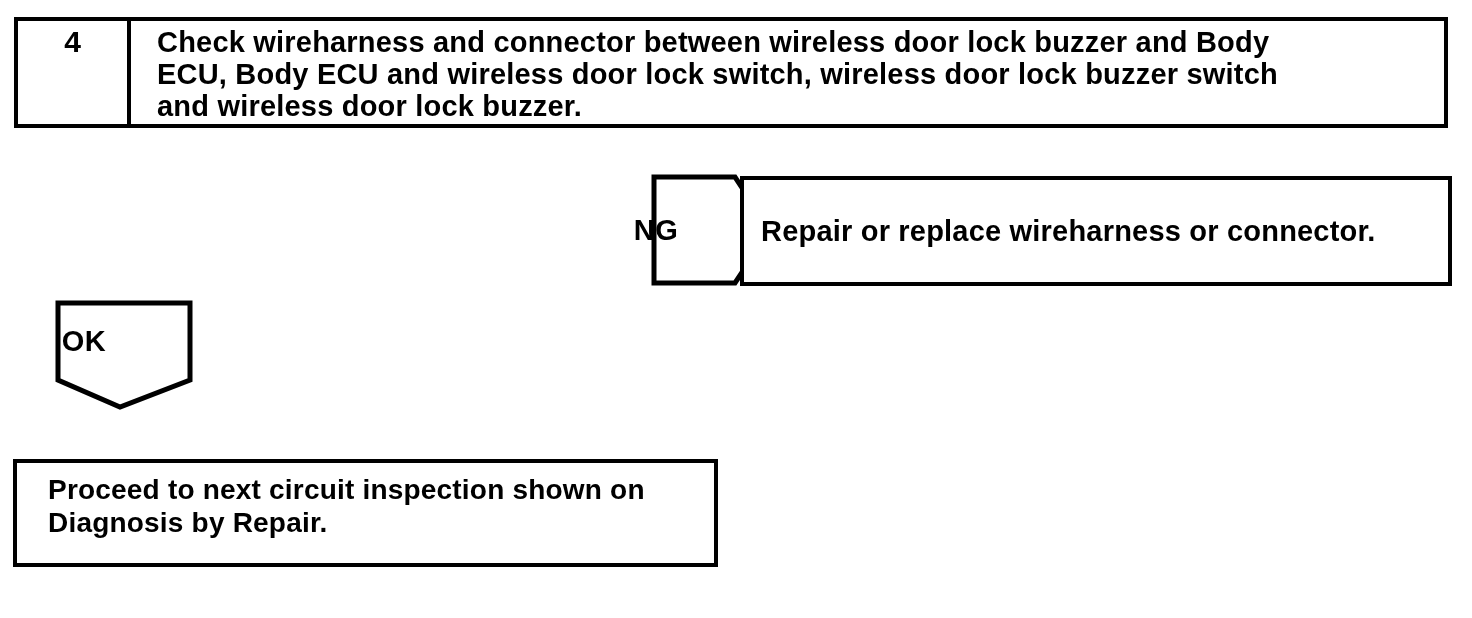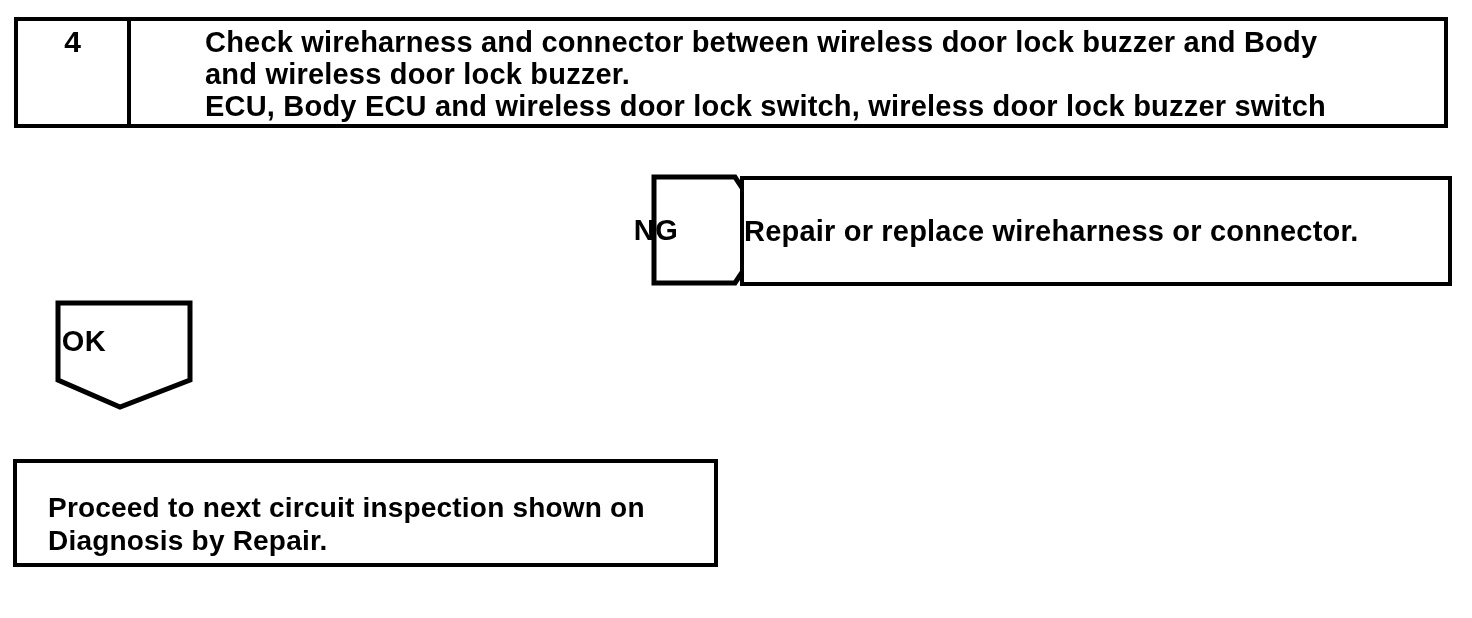--- a/index.html
+++ b/index.html
@@ -34,21 +34,20 @@
     padding-top: 5px;
     font-size: 30px;
     line-height: 32px;
   }
   .step-text-cell {
     flex: 1;
     padding: 5px 8px 0 26px;
     font-size: 29px;
     line-height: 32px;
     letter-spacing: 0.2px;
-    margin-left: 48px;
   }
   .step-text-cell span { display: block; white-space: nowrap; }
 
   
   .pent { position: absolute; padding-left: 40px; }
   .pent svg { display: block; }
   .pent .pent-label {
     position: absolute;
     display: flex;
     align-items: center;
@@ -67,41 +66,42 @@
     border: 4px solid #000;
     background: #fff;
     font-size: 29px;
     letter-spacing: 0.2px;
   }
   .ng-action-box {
     left: 740px; top: 176px;
     width: 712px; height: 110px;
     display: flex;
     align-items: center;
+    padding-left: 17px;
   }
   .ok-action-box {
     left: 13px; top: 459px;
     width: 705px; height: 108px;
-    padding: 28px 8px 0 31px;
+    padding: 10px 8px 0 31px;
     font-size: 28px;
     line-height: 33px;
   }
   .ok-action-box span { display: block; white-space: nowrap; }
 </style>
 </head>
 <body>
 
 <div class="canvas">
 
   <div class="step-table">
     <div class="step-num-cell">4</div>
     <div class="step-text-cell">
       <span>Check wireharness and connector between wireless door lock buzzer and Body</span>
+      <span>ECU, Body ECU and wireless door lock switch, wireless door lock buzzer switch</span>
       <span>and wireless door lock buzzer.</span>
-      <span>ECU, Body ECU and wireless door lock switch, wireless door lock buzzer switch</span>
     </div>
   </div>
 
   <div class="pent pent-ng">
     <svg width="122" height="112" viewBox="0 0 122 112">
       <polygon points="3,3 84,3 119,56 84,109 3,109" fill="#ffffff" stroke="#000000" stroke-width="5" stroke-linejoin="miter"></polygon>
     </svg>
     <span class="pent-label">NG</span>
   </div>
 

